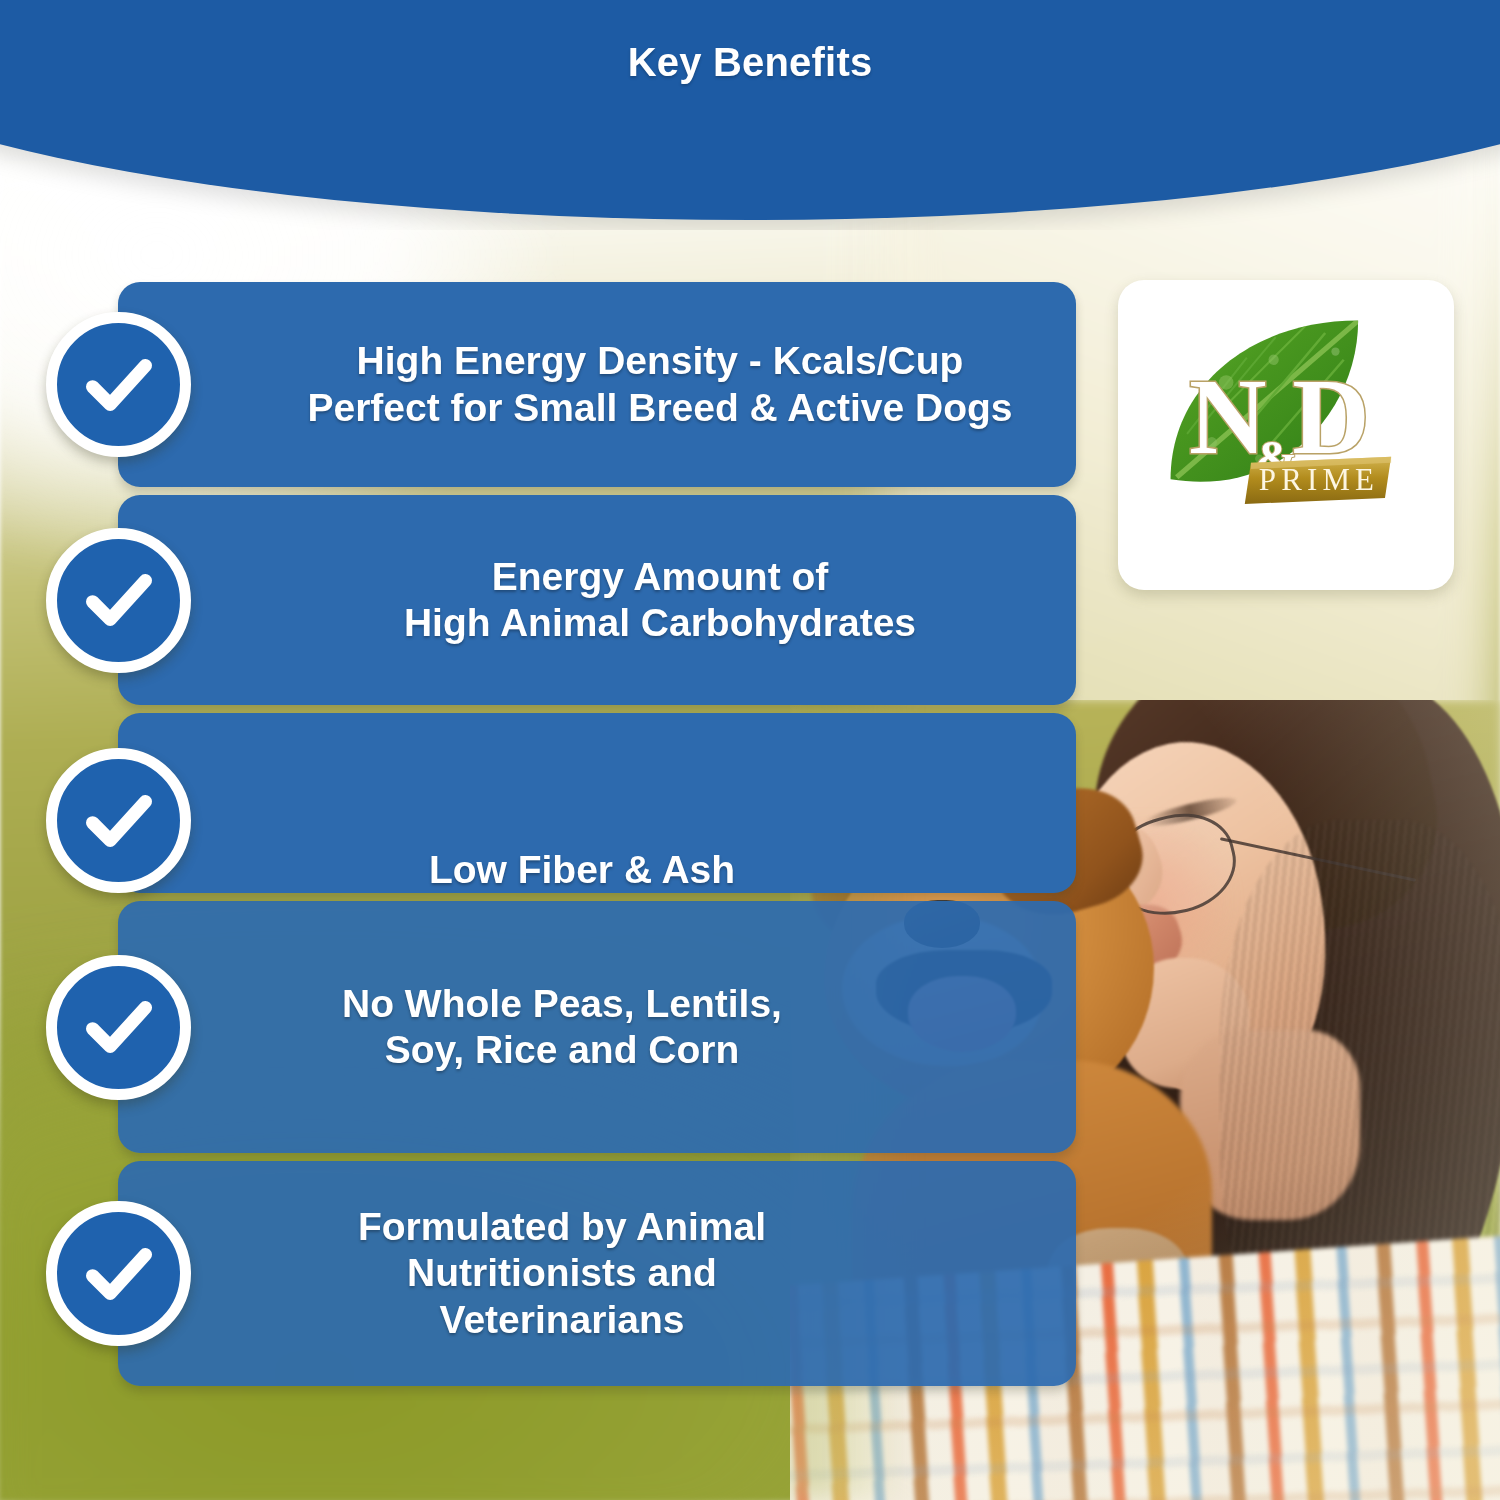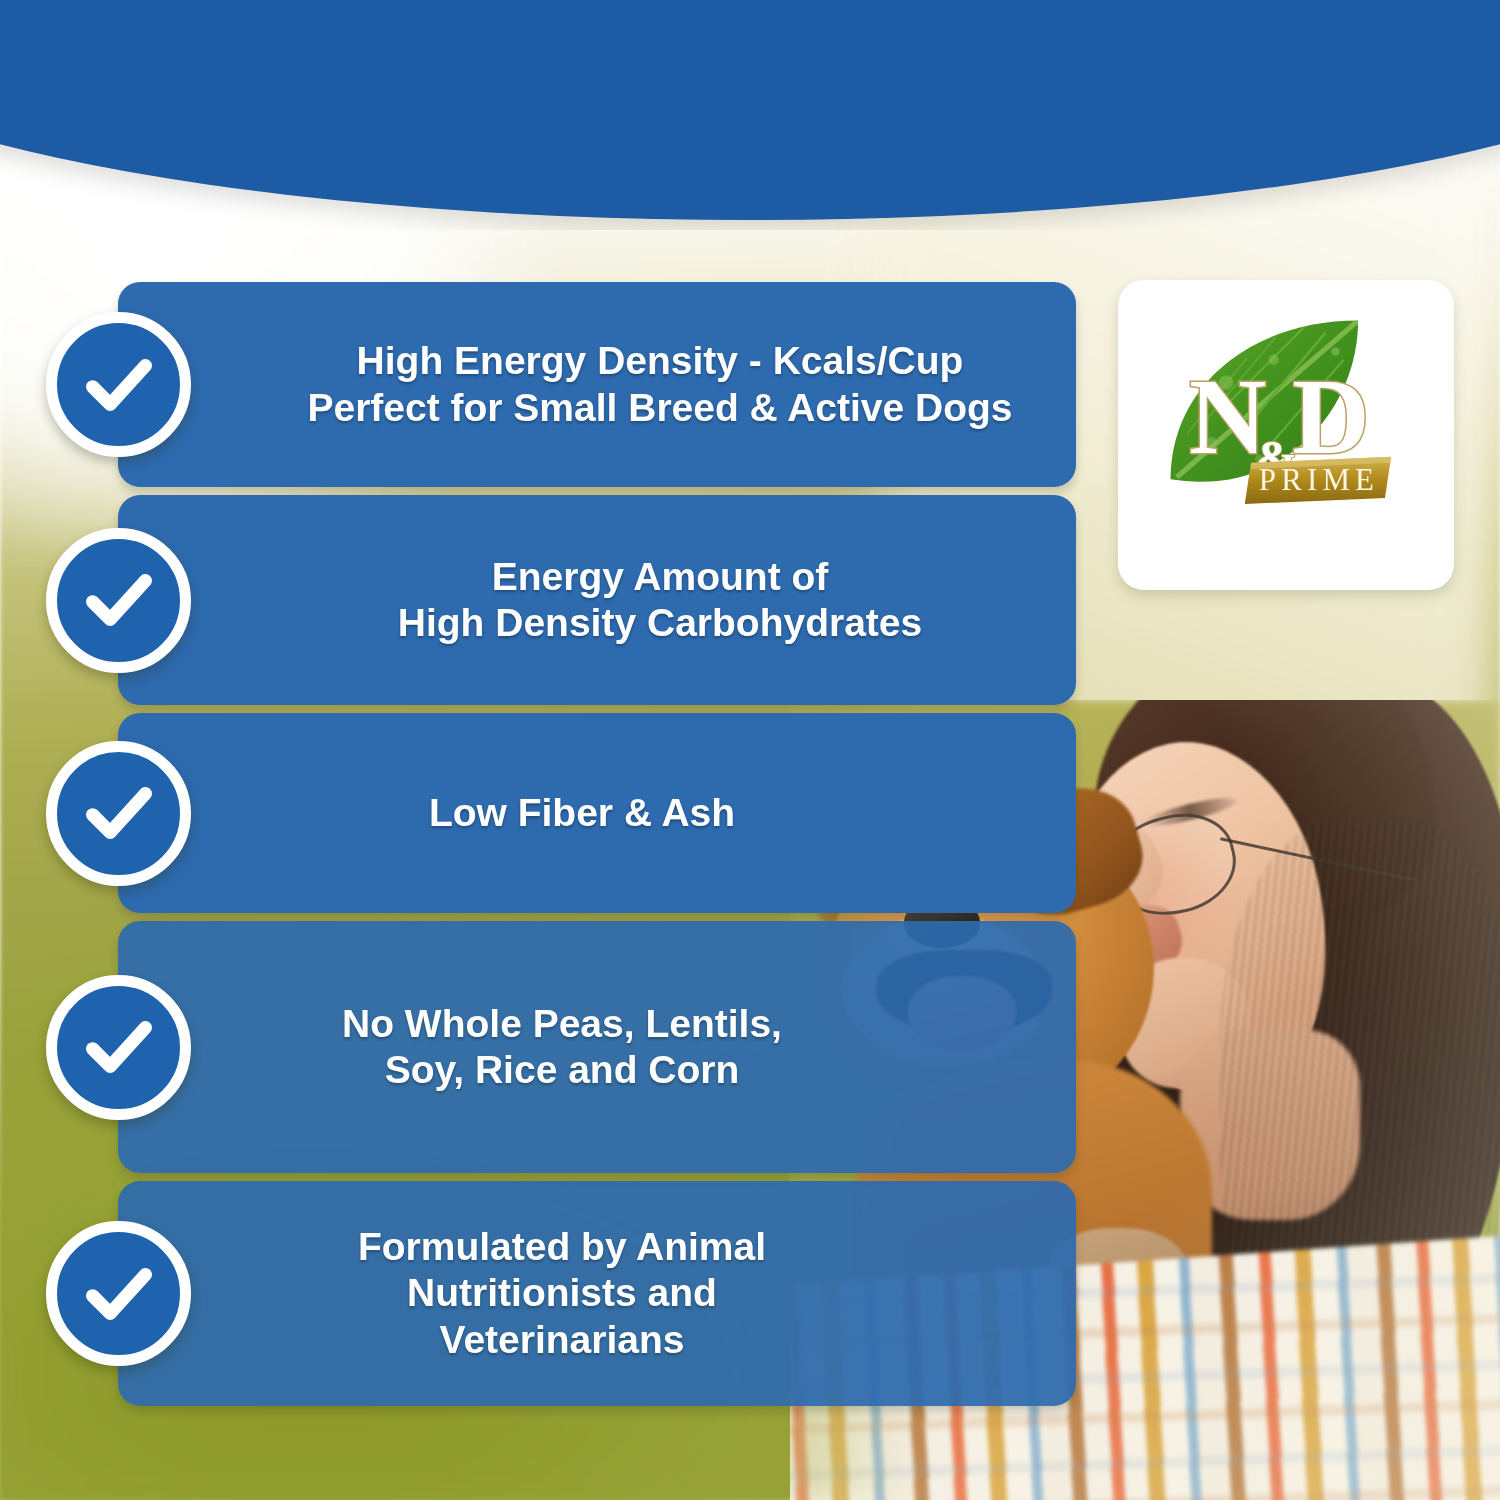--- a/index.html
+++ b/index.html
@@ -305,21 +305,21 @@
     background:#2d6aae;
     border-radius:22px;
     margin-bottom:8px;
     box-shadow:0 6px 10px rgba(60,60,30,.22);
     display:flex;align-items:center;justify-content:center;
     color:#fff;
     text-align:center;
   }
   .benefit.b1{height:205px;}
   .benefit.b2{height:210px;}
-  .benefit.b3{height:200px;}
+  .benefit.b3{height:180px;align-items:flex-end;}
   .benefit.b4{height:252px;background:rgba(45,106,174,.93);}
   .benefit.b5{height:225px;background:rgba(45,106,174,.93);}
 
   .benefit-text{
     font-size:39px;
     line-height:1.18;
     font-weight:600;
     text-shadow:0 2px 3px rgba(0,0,0,.3);
     padding:0 44px 0 170px;
     box-sizing:border-box;
@@ -397,20 +397,21 @@
 
     <div class="blanket ph"></div>
     <div class="blanket-rows ph"></div>
 
     <div class="photo-left-fade"></div>
     <div class="photo-soft"></div>
   </div>
 
   <div class="header-wrap">
     <div class="header-shape"></div>
+    <div class="header-title">Key Benefits</div>
   </div>
 
   <div class="benefits">
 
     <div class="benefit b1">
       <div class="check">
         <svg viewBox="0 0 100 100" aria-hidden="true">
           <path d="M20 52 L40 72 L80 28" fill="none" stroke="#ffffff" stroke-width="15" stroke-linecap="round" stroke-linejoin="round"></path>
         </svg>
       </div>
@@ -421,21 +422,21 @@
     </div>
 
     <div class="benefit b2">
       <div class="check">
         <svg viewBox="0 0 100 100" aria-hidden="true">
           <path d="M20 52 L40 72 L80 28" fill="none" stroke="#ffffff" stroke-width="15" stroke-linecap="round" stroke-linejoin="round"></path>
         </svg>
       </div>
       <div class="benefit-text">
         <span class="strong">Energy Amount</span><span class="light"> of</span><br>
-        <span>High Density Carbohydrates</span>
+        <span>High Animal Carbohydrates</span>
       </div>
     </div>
 
     <div class="benefit b3">
       <div class="check">
         <svg viewBox="0 0 100 100" aria-hidden="true">
           <path d="M20 52 L40 72 L80 28" fill="none" stroke="#ffffff" stroke-width="15" stroke-linecap="round" stroke-linejoin="round"></path>
         </svg>
       </div>
       <div class="benefit-text">

